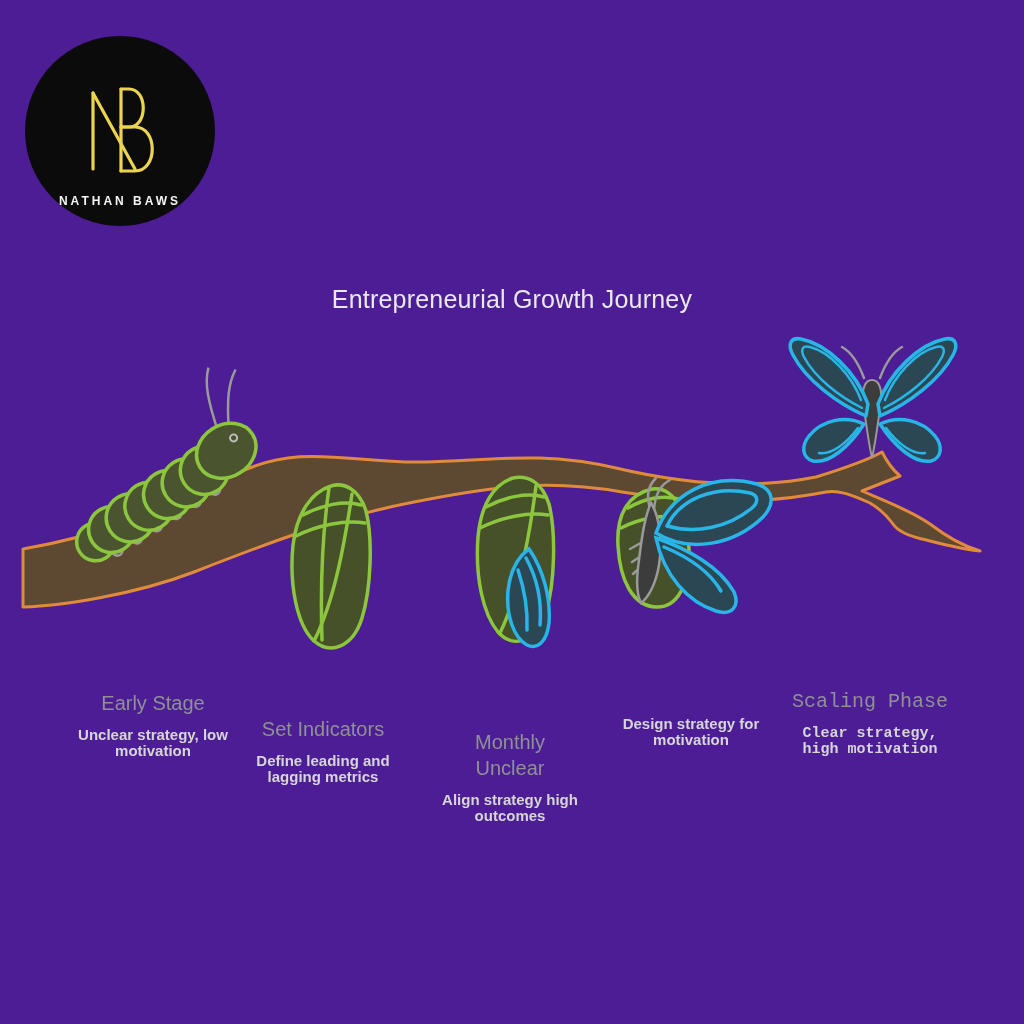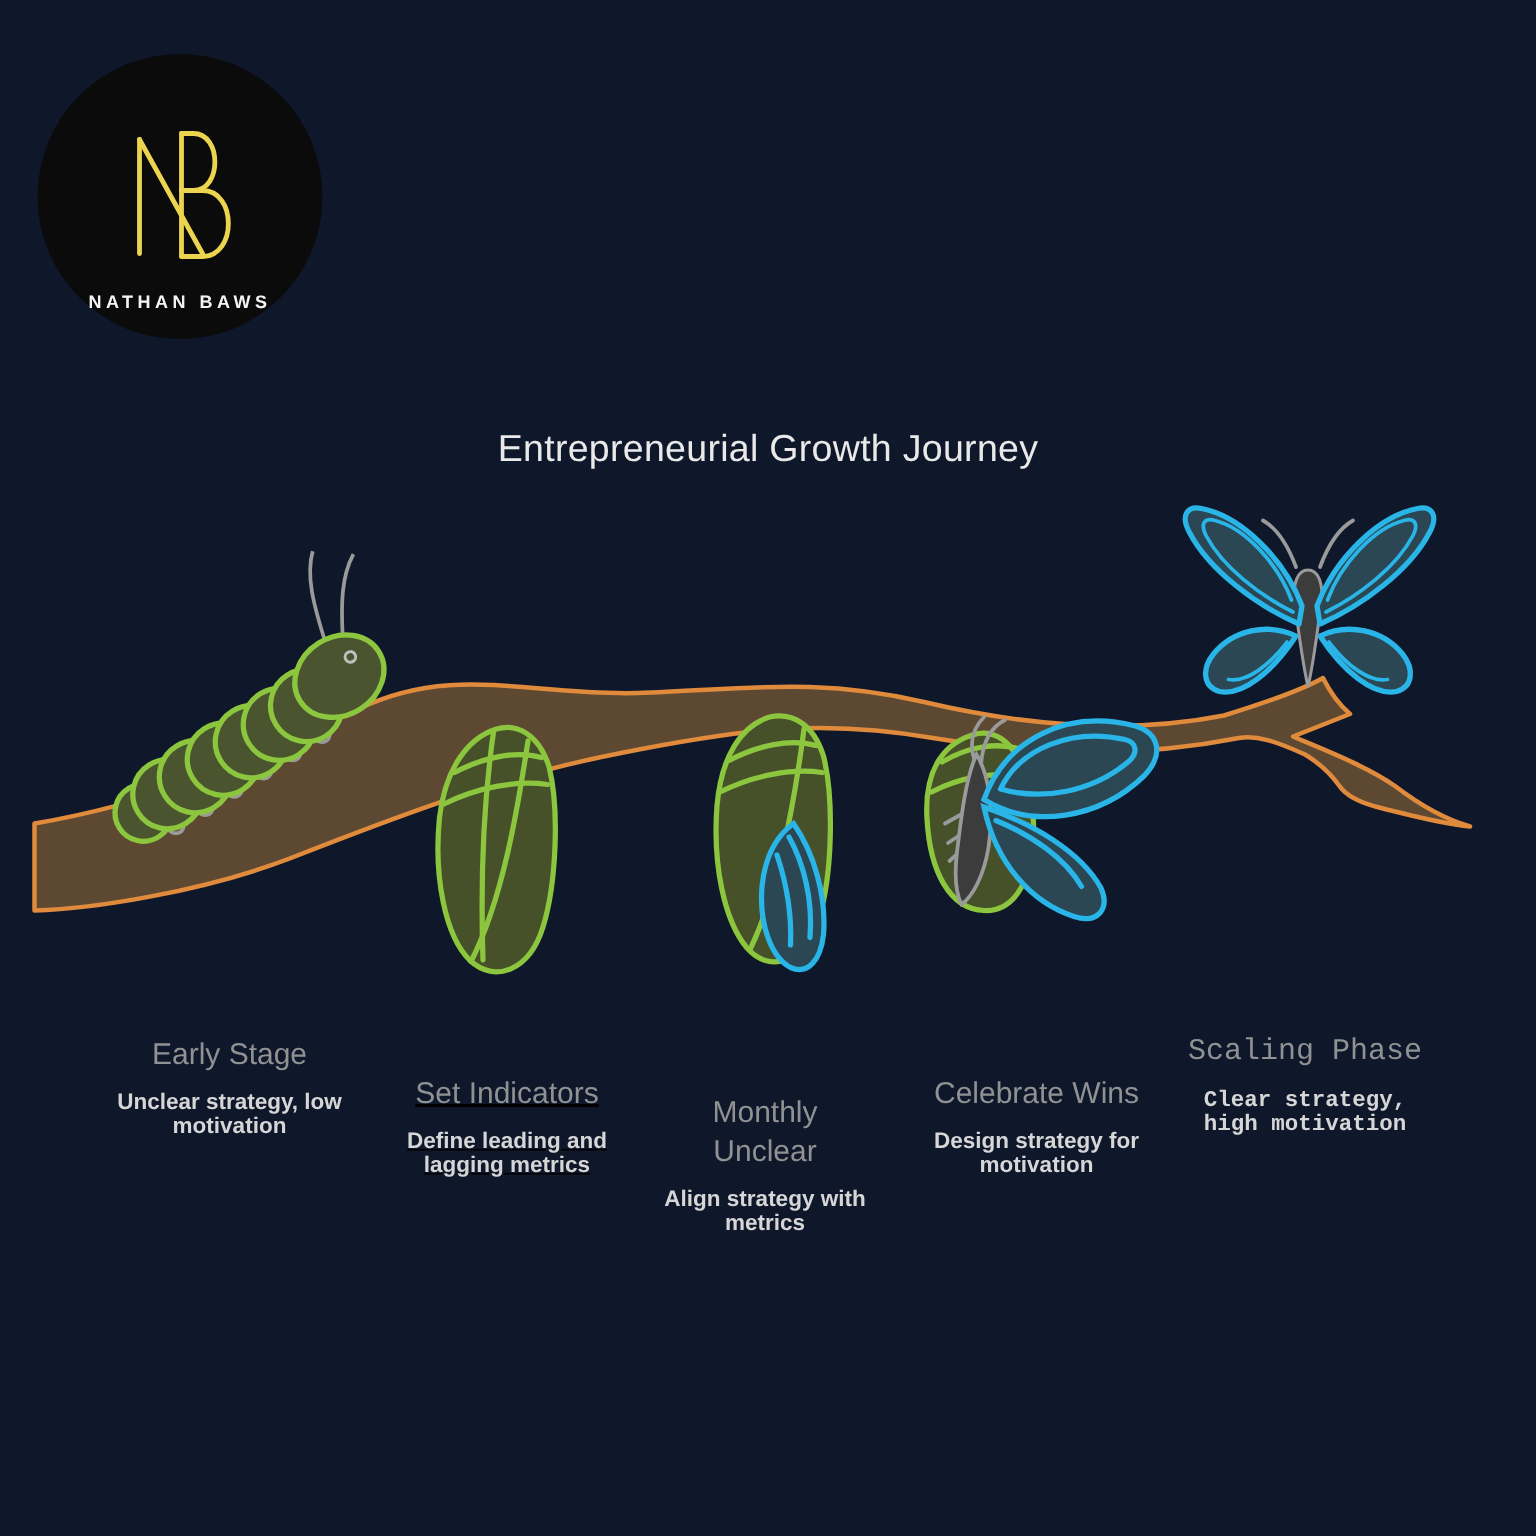--- a/index.html
+++ b/index.html
@@ -1,17 +1,17 @@
 <!DOCTYPE html>
 <html><head>
 <meta charset="utf-8">
 <style>
   html,body{margin:0;padding:0;background:#2b2b2c;}
   .canvas{
-    position:relative;width:1024px;height:1024px;background:#0f172a;
+    position:relative;width:1024px;height:1024px;background:#4c1d95;
     font-family:"Liberation Sans", sans-serif;overflow:hidden;
   }
   
   .logo{position:absolute;left:25px;top:36px;width:190px;height:190px;}
   .logo-circle{
     position:absolute;inset:0;border-radius:50%;background:#0b0b0b;
   }
   .logo-monogram{position:absolute;left:46px;top:40px;width:100px;height:110px;}
   .logo-name{
     position:absolute;left:0;right:0;top:158px;text-align:center;
@@ -22,21 +22,21 @@
     position:absolute;left:0;right:0;top:285px;text-align:center;
     color:#e9e9e9;font-size:25px;font-weight:normal;letter-spacing:.2px;
   }
   
   .art{position:absolute;left:0;top:0;width:1024px;height:1024px;}
   
   .stage{position:absolute;text-align:center;}
   .stage-label{color:#8f9193;font-size:20px;line-height:26px;margin-top:11px;}
   .stage-desc{color:#d6d6d6;font-size:15px;font-weight:bold;line-height:16px;margin-top:11px;}
   .stage-1{left:68px; top:679px;width:170px;}
-  .stage-2{left:253px;top:705px;width:170px;text-decoration:underline;}
+  .stage-2{left:238px;top:705px;width:170px;}
   .stage-3{left:440px;top:718px;width:140px;}
   .stage-4{left:606px;top:705px;width:170px;}
   .stage-5{left:785px;top:678px;width:170px;font-family:Liberation Mono, monospace;}
 </style>
 </head>
 <body>
 
 <div class="canvas">
 
   <div class="logo">
@@ -197,24 +197,23 @@
   <div class="stage stage-1">
     <div class="stage-label">Early Stage</div>
     <div class="stage-desc">Unclear strategy, low motivation</div>
   </div>
   <div class="stage stage-2">
     <div class="stage-label">Set Indicators</div>
     <div class="stage-desc">Define leading and lagging metrics</div>
   </div>
   <div class="stage stage-3">
     <div class="stage-label">Monthly Unclear</div>
-    <div class="stage-desc">Align strategy with metrics</div>
+    <div class="stage-desc">Align strategy high outcomes</div>
   </div>
   <div class="stage stage-4">
-    <div class="stage-label">Celebrate Wins</div>
     <div class="stage-desc">Design strategy for motivation</div>
   </div>
   <div class="stage stage-5">
     <div class="stage-label">Scaling Phase</div>
     <div class="stage-desc">Clear strategy, high motivation</div>
   </div>
 
 </div>
 
 </body></html>

